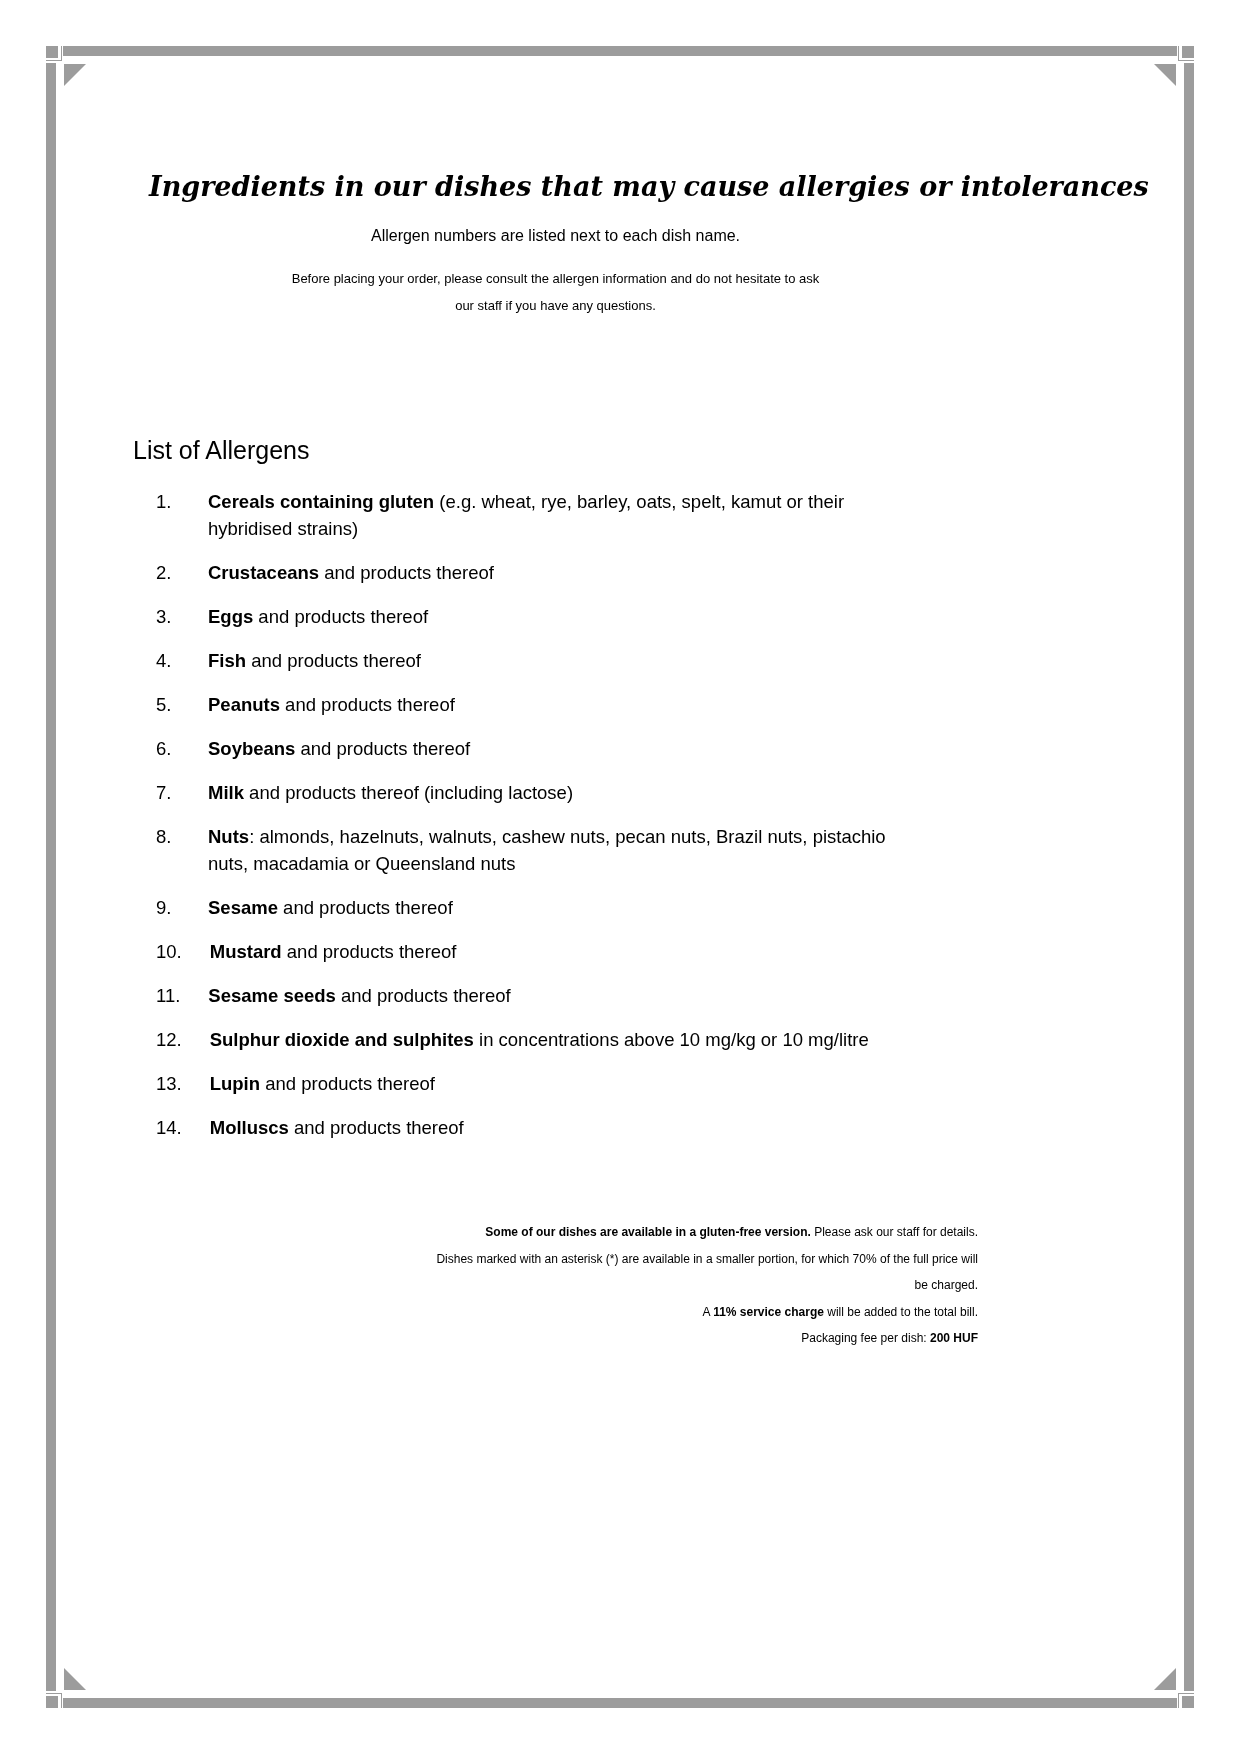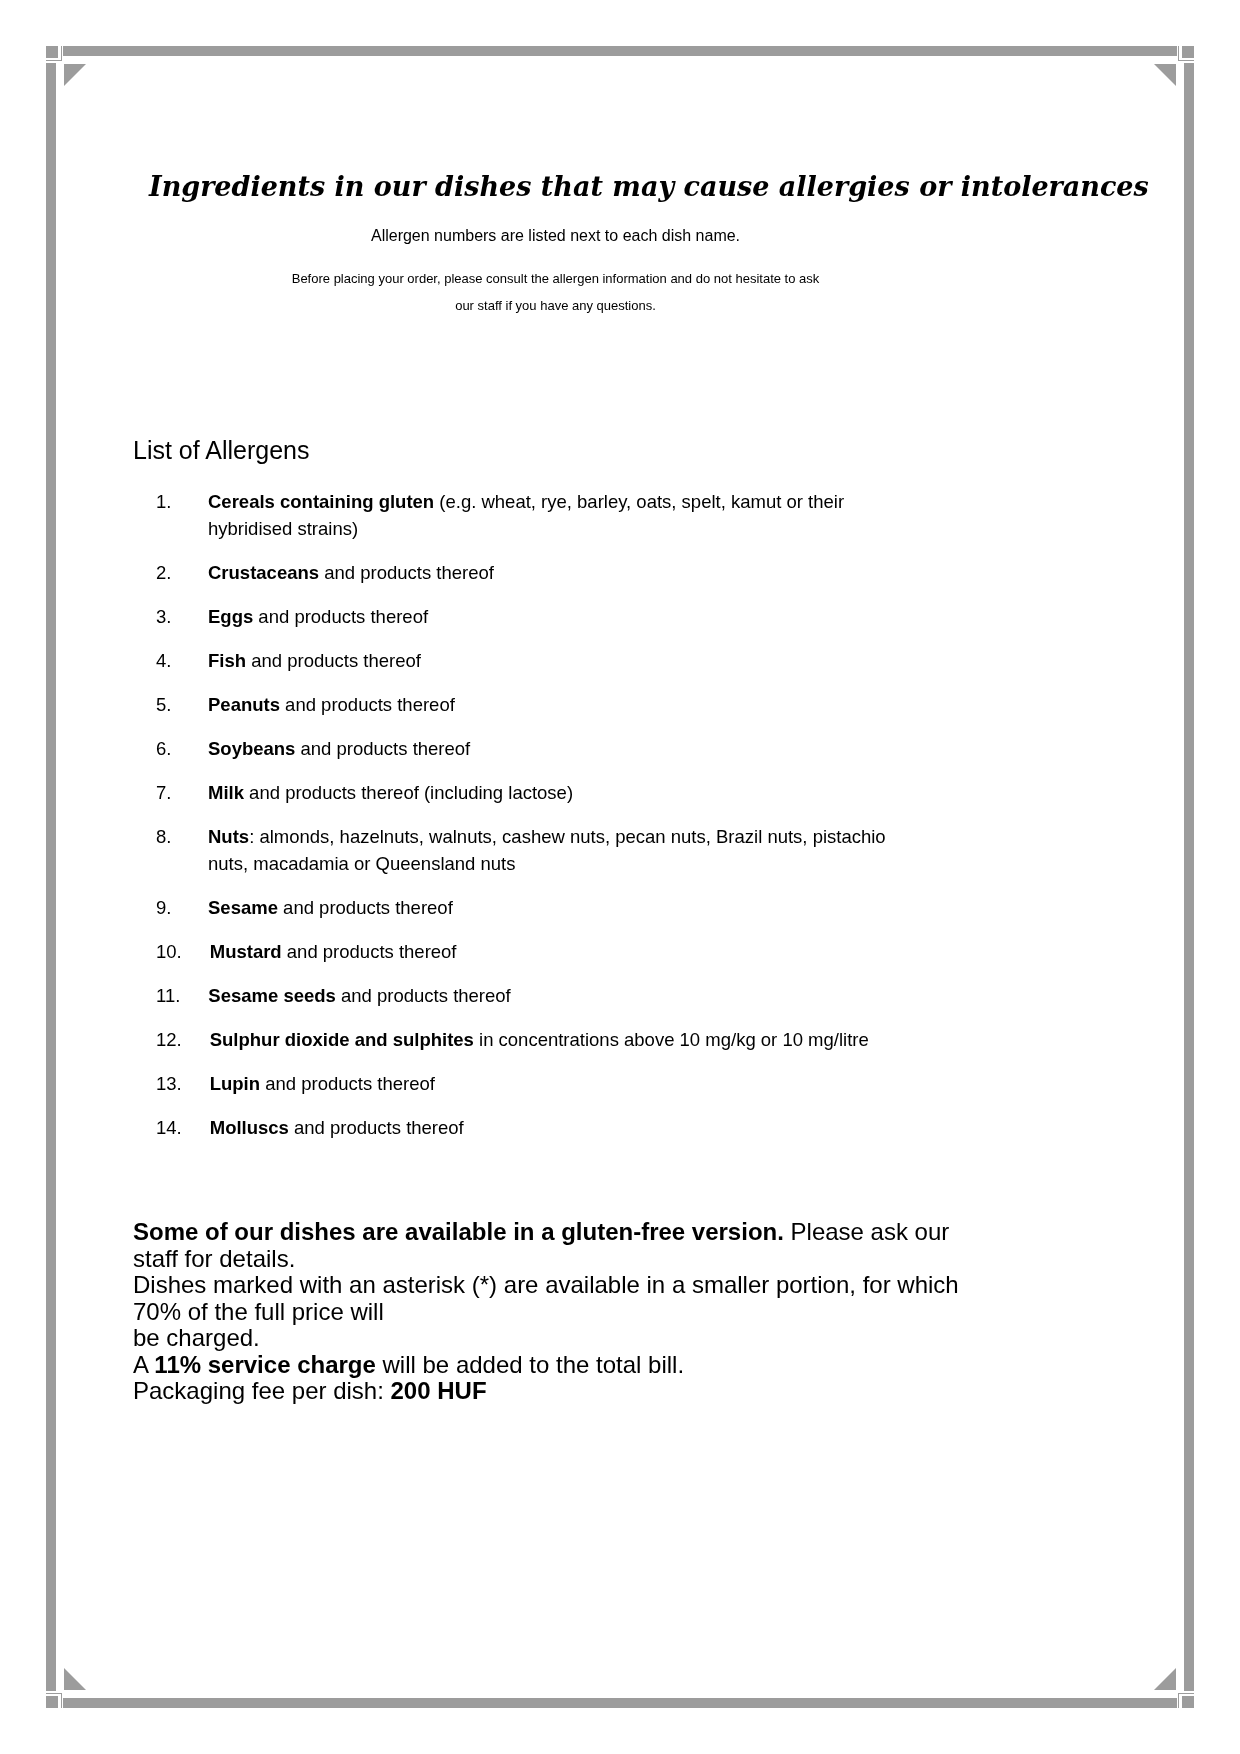--- a/index.html
+++ b/index.html
@@ -76,21 +76,21 @@
   .item {
     display: flex;
     font-size: 18.5px;
     line-height: 27px;
     margin-bottom: 17px;
   }
   .num { flex: 0 0 24px; }
   .txt { flex: 1; white-space: pre-wrap; margin-left: 28px; }
   .txt b, .note b { font-weight: 700; }
 
-  .notes { margin-top: 78px; font-size: 24px; }
+  .notes { margin-top: 78px; font-size: 12px; text-align: right; }
   .note { margin: 0; line-height: 26.5px; white-space: pre-wrap; }
 </style>
 </head>
 <body>
 
 <div class="page">
 
   <div class="frame">
     <div class="bar bar-top"></div>
     <div class="bar bar-bottom"></div>

